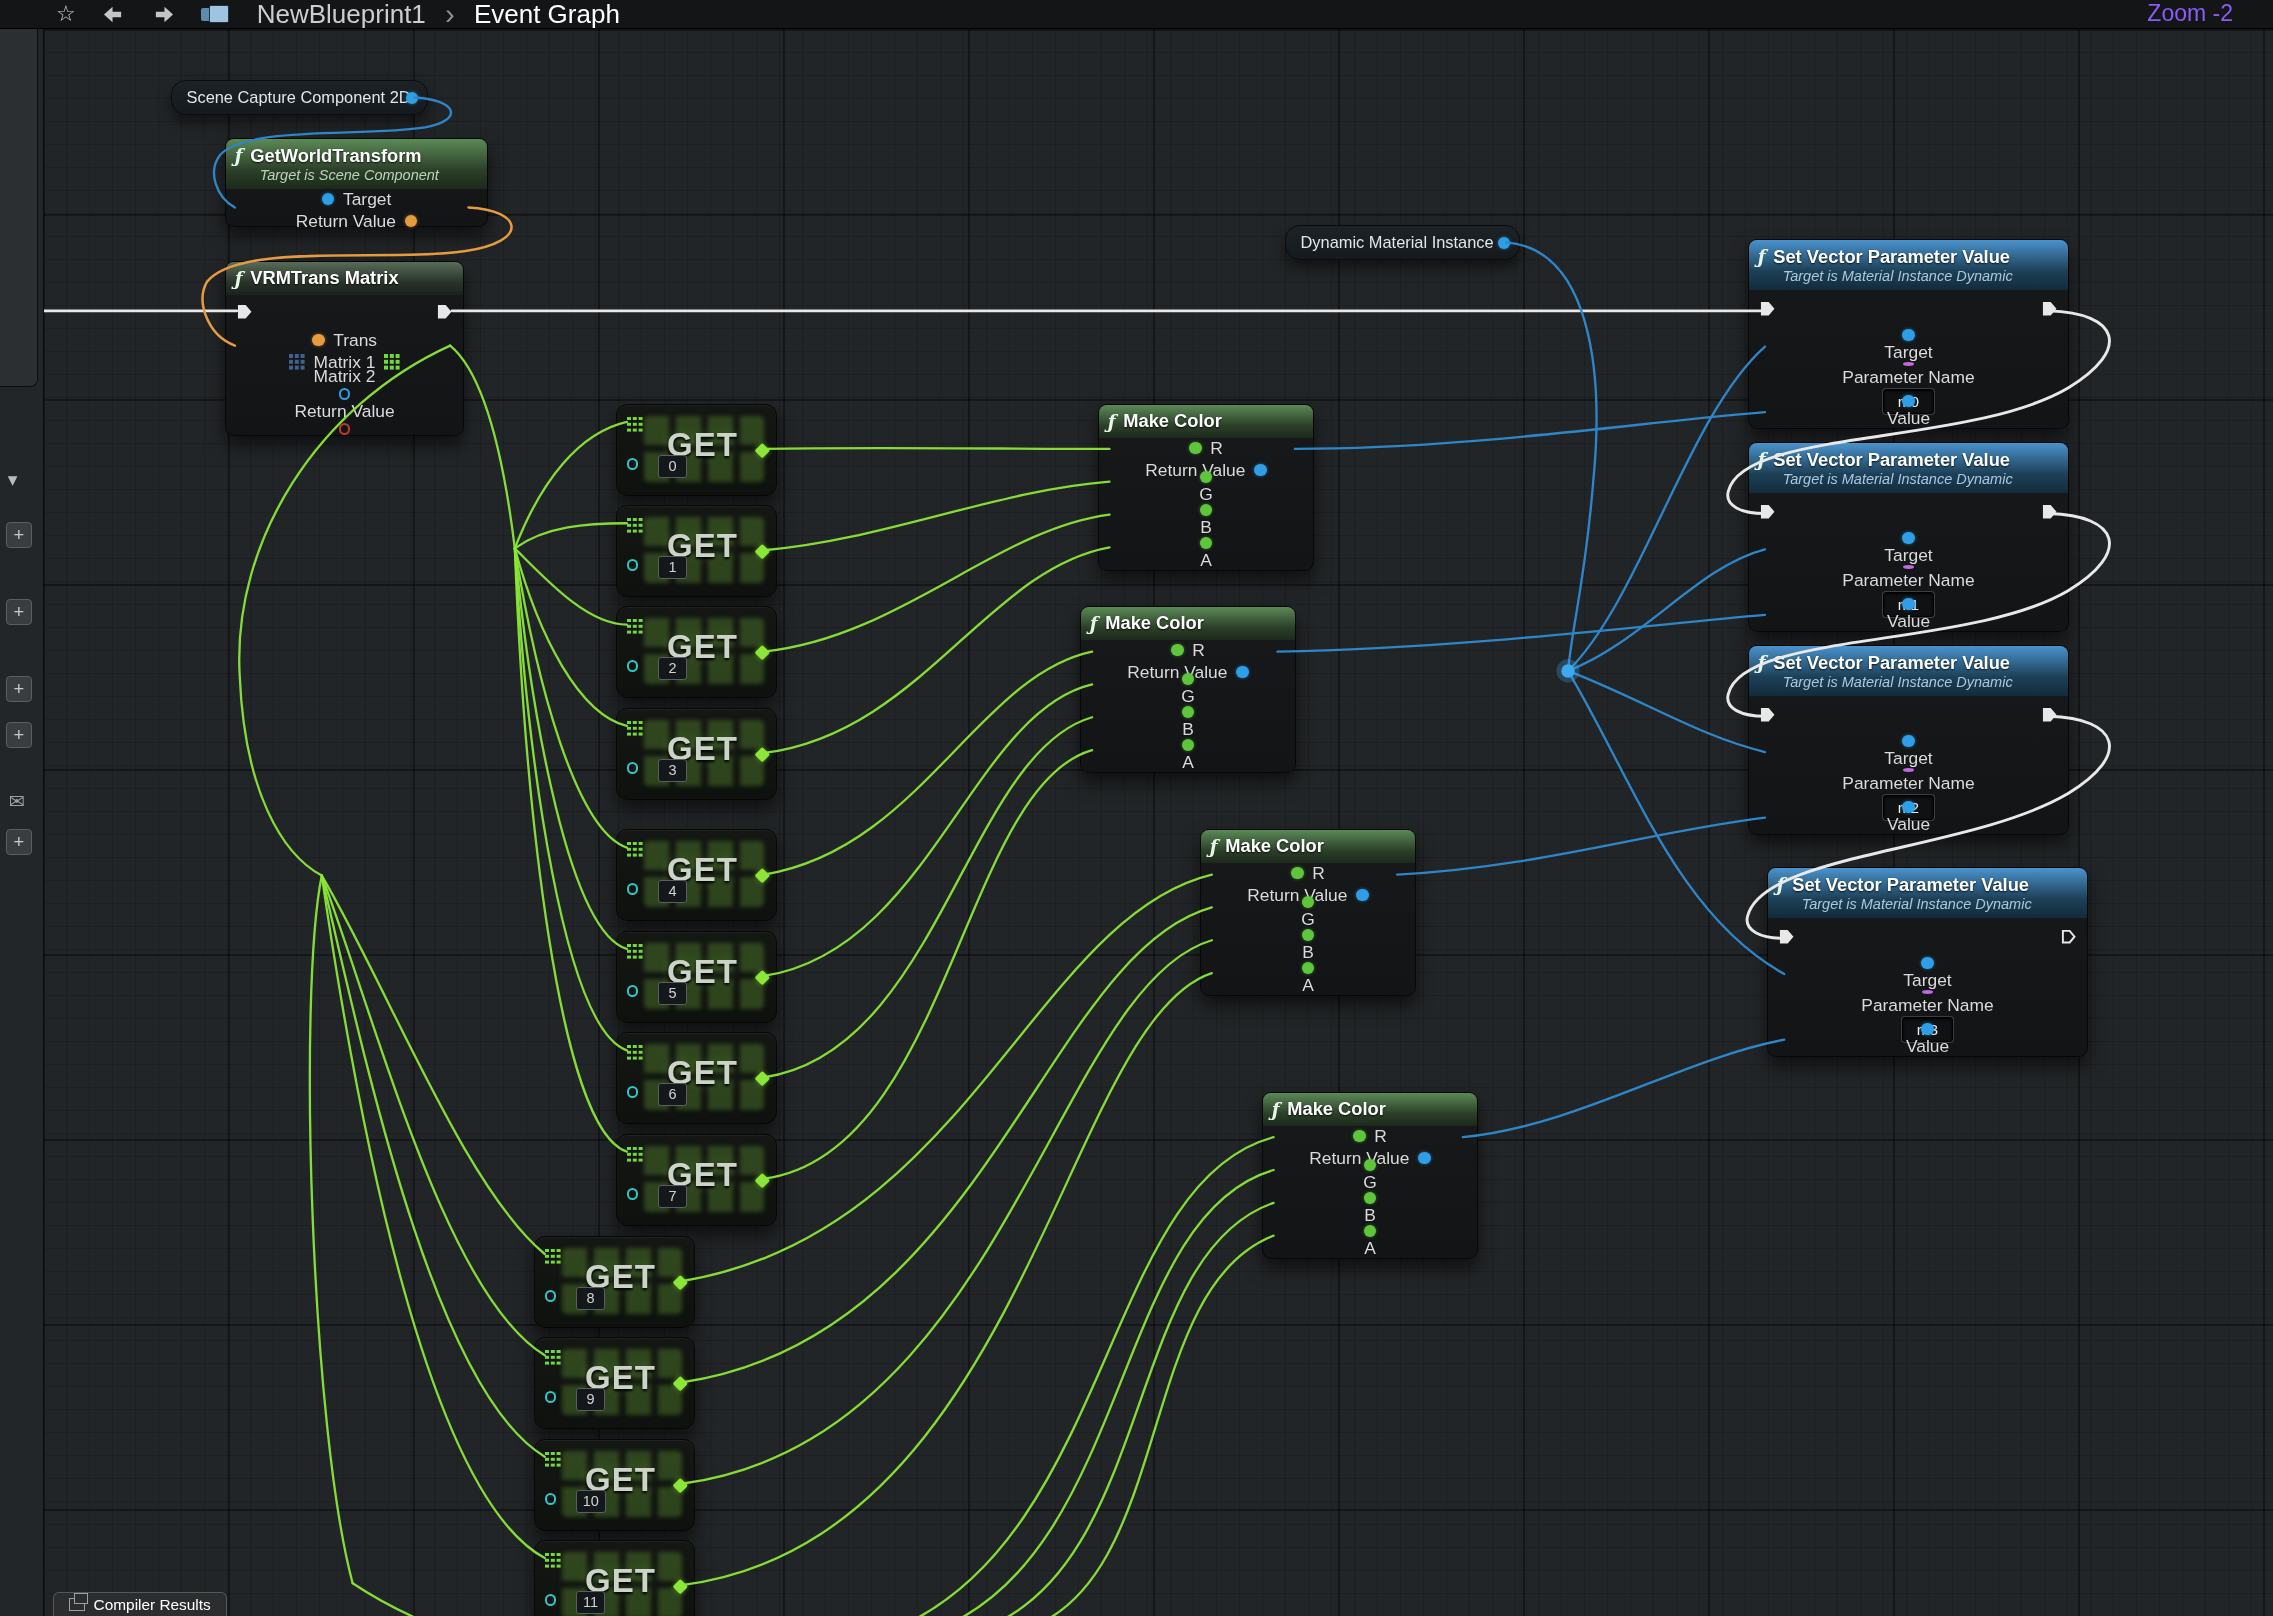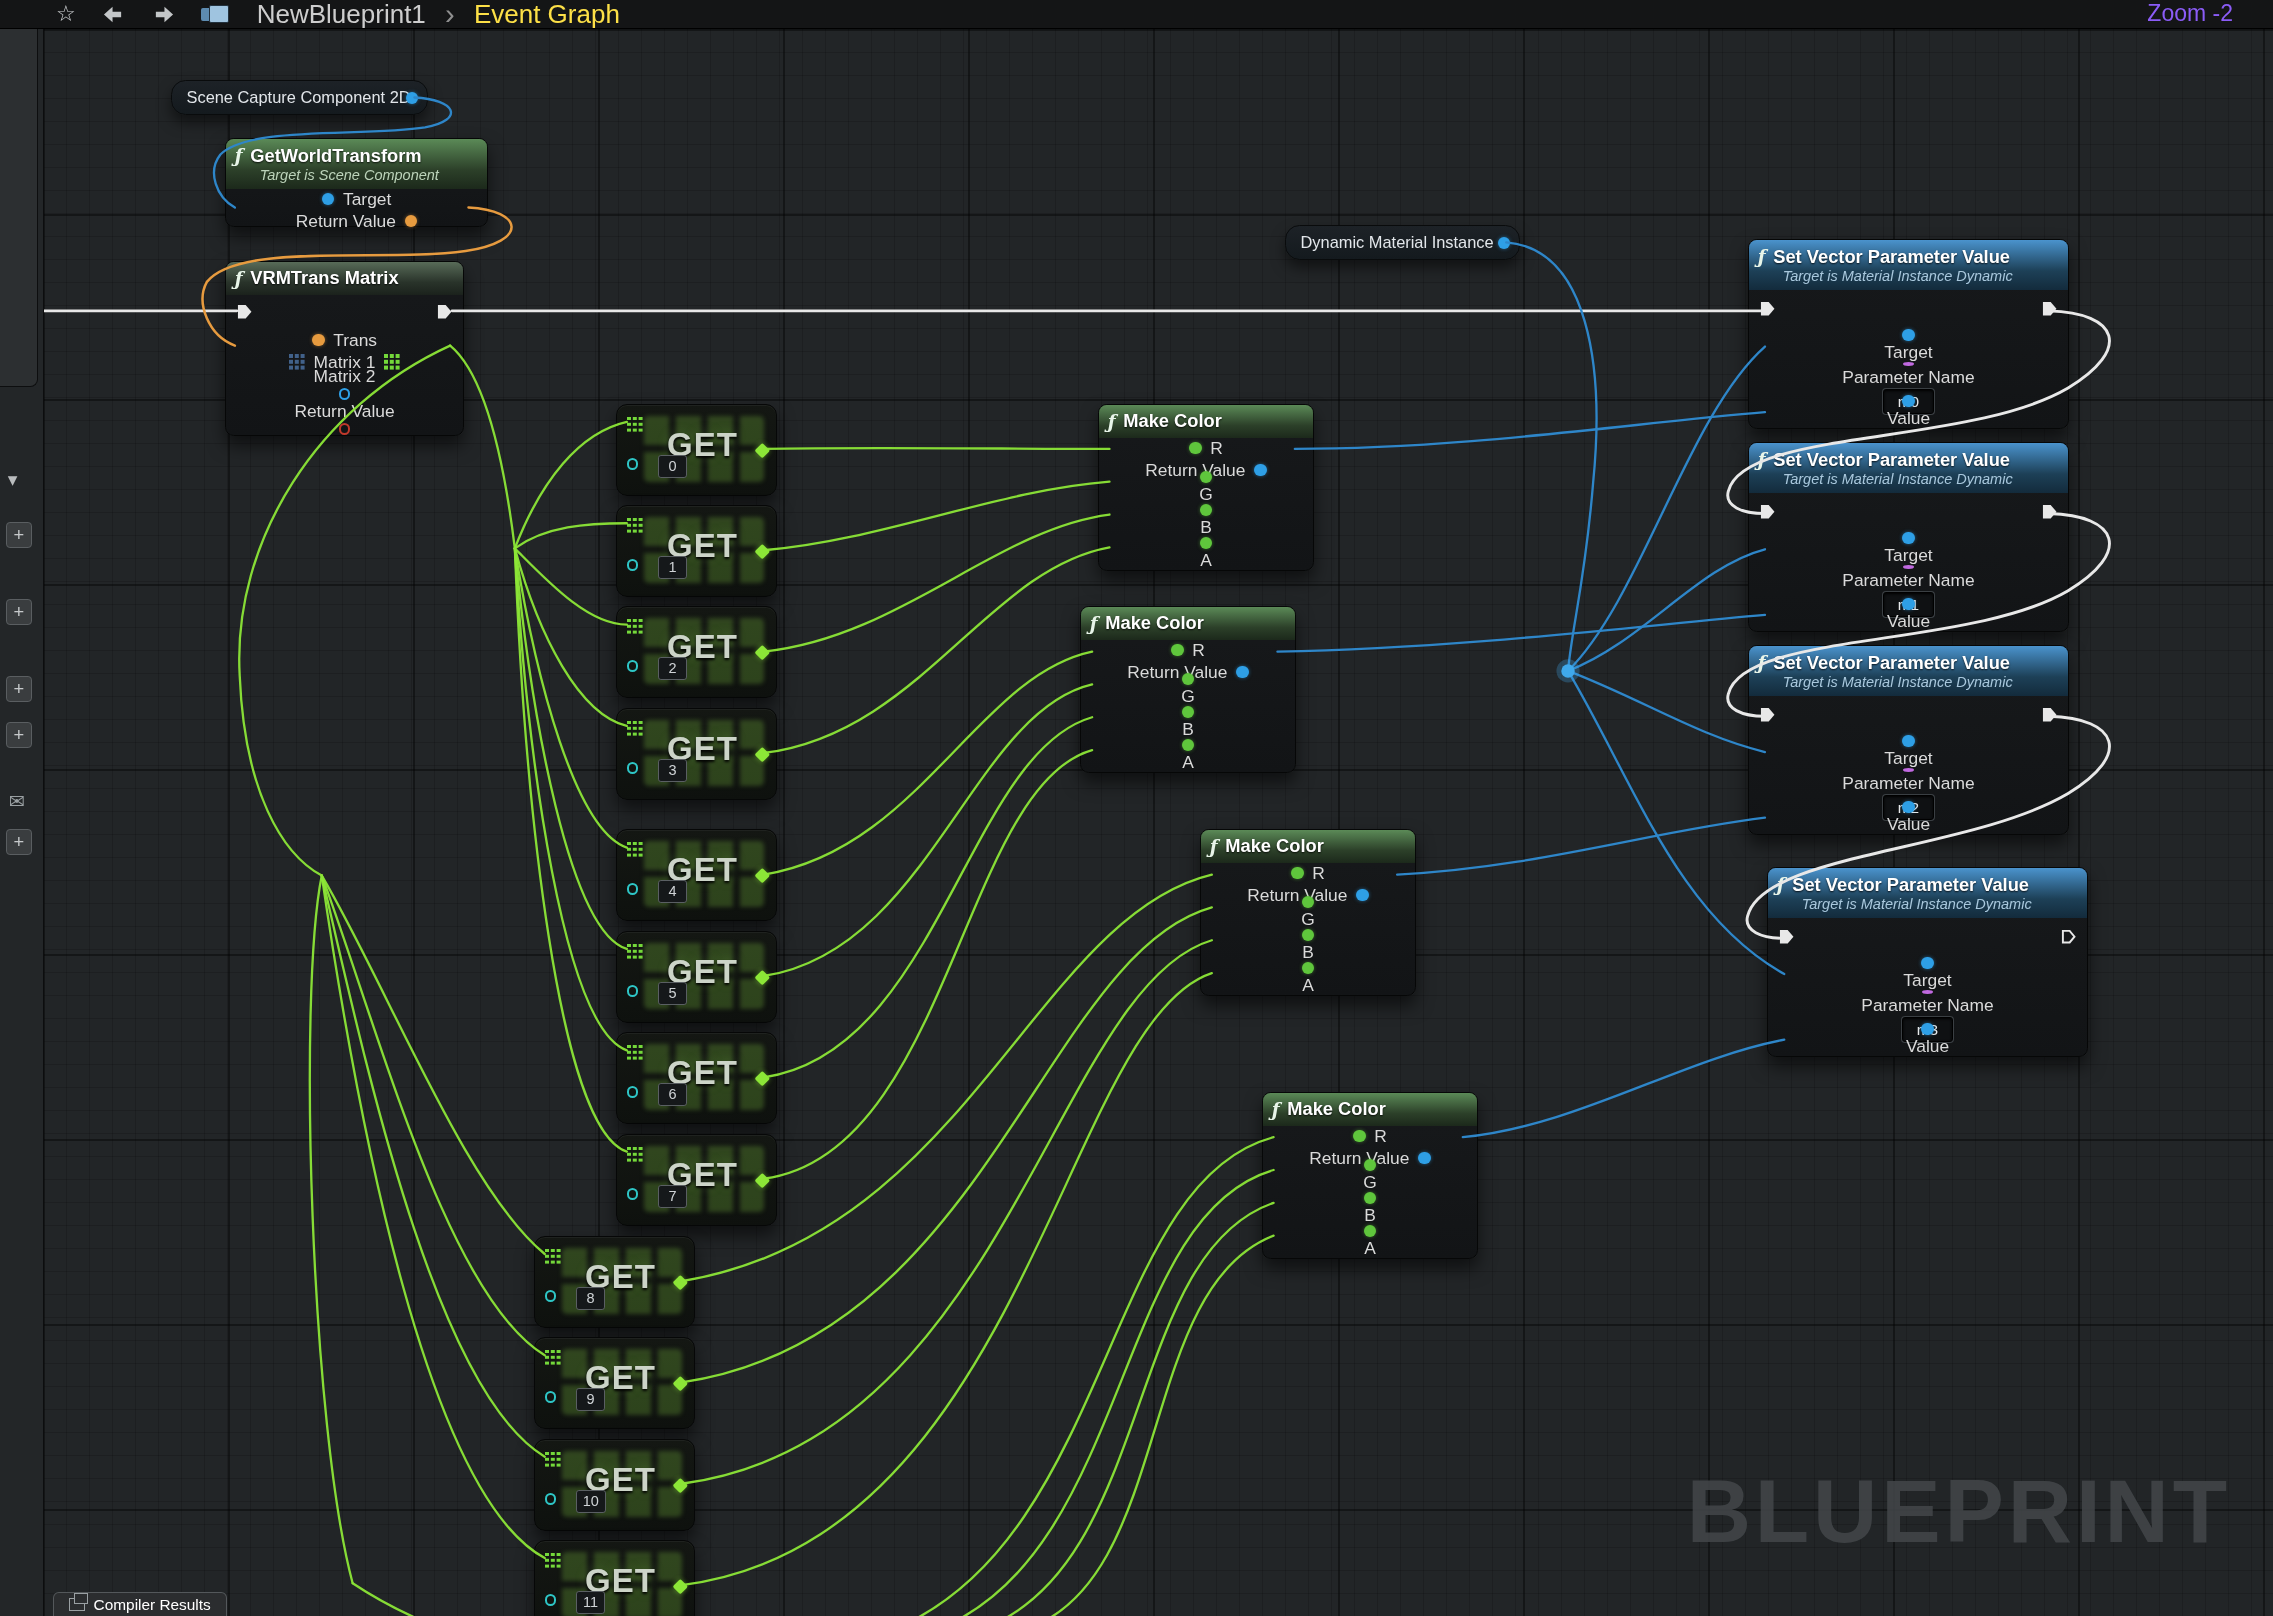--- a/index.html
+++ b/index.html
@@ -18,21 +18,21 @@
 
   
   .topbar{position:absolute;left:0;top:0;width:100%;height:29px;background:#141516;border-bottom:1px solid #000;
     display:flex;align-items:center;gap:25px;padding-left:56px;box-sizing:border-box;z-index:6;}
   .tb-star{font-size:22px;color:#cfd2d4;line-height:1;}
   .bp-icon{position:relative;width:31px;height:21px;display:inline-block;}
   .bp-a{position:absolute;left:0;top:4.8px;width:14.5px;height:12.6px;background:#5d8bb0;border-radius:1.9px;}
   .bp-b{position:absolute;left:8.7px;top:1px;width:17.4px;height:16.4px;background:#9fc4e0;border:1px solid #22313d;border-radius:1.9px;}
   .tb-title{font-size:26px;color:#cdcdcd;}
   .tb-sep{font-size:29px;color:#8f8f8f;margin:0 -5.8px;}
-  .tb-sub{font-size:26px;color:#fde047;}
+  .tb-sub{font-size:26px;color:#ffffff;}
   .zoom-label{position:absolute;right:41px;top:0px;z-index:6;font-size:23px;color:#8b5cf6;}
 
   
   .sidebar{position:absolute;left:0;top:29px;bottom:0;width:43px;background:#232628;border-right:1px solid #0c0d0e;z-index:5;}
   .sb-panel{position:absolute;left:0;top:0;width:37px;height:357px;background:#2c2f31;
     border-right:1px solid #0d0e0f;border-bottom:1px solid #0d0e0f;border-radius:0 0 7.7px 0;}
   .sb-caret{position:absolute;left:7.7px;top:439px;color:#b9bcbe;font-size:19.3px;}
   .sb-btn{position:absolute;left:5.8px;width:26px;height:26px;background:#3a3d3f;border:1px solid #5a5e61;
     border-radius:3.9px;color:#c6c9cb;font-size:18.3px;line-height:24px;text-align:center;padding:0;}
   .sb-mail{position:absolute;left:8.7px;top:761px;color:#9aa0a3;font-size:19.3px;}
@@ -122,21 +122,20 @@
   .w-green{stroke:#8ce637;stroke-width:2.4;opacity:.95;}
   .w-blue{stroke:#2e86c9;stroke-width:2.4;}
   .w-orange{stroke:#e79b3f;stroke-width:2.6;}
 </style>
 </head>
 <body>
 
 <div class="stage">
 
   <div class="canvas"></div>
-  <div class="watermark">BLUEPRINT</div>
 
   <svg class="wires" width="2274" height="1616" viewBox="0 0 2355 1674">
 
     <path class="w-exec" d="M45 322 L245 322"></path>
     <path class="w-exec" d="M468 322 L1828 322"></path>
     <path class="w-exec" d="M2122 322 C2195 324 2208 362 2142 402 C2040 462 1806 444 1790 509 C1786 524 1804 532 1828 532"></path>
     <path class="w-exec" d="M2122 532 C2195 534 2208 572 2142 612 C2040 672 1806 654 1790 719 C1786 734 1804 742 1828 742"></path>
     <path class="w-exec" d="M2122 742 C2195 744 2208 782 2142 822 C2040 882 1826 884 1810 949 C1806 964 1824 972 1848 972"></path>
 
     <path class="w-orange" d="M485 215 C542 218 548 250 482 260 C400 272 248 250 214 292 C202 314 216 348 243 358"></path>

